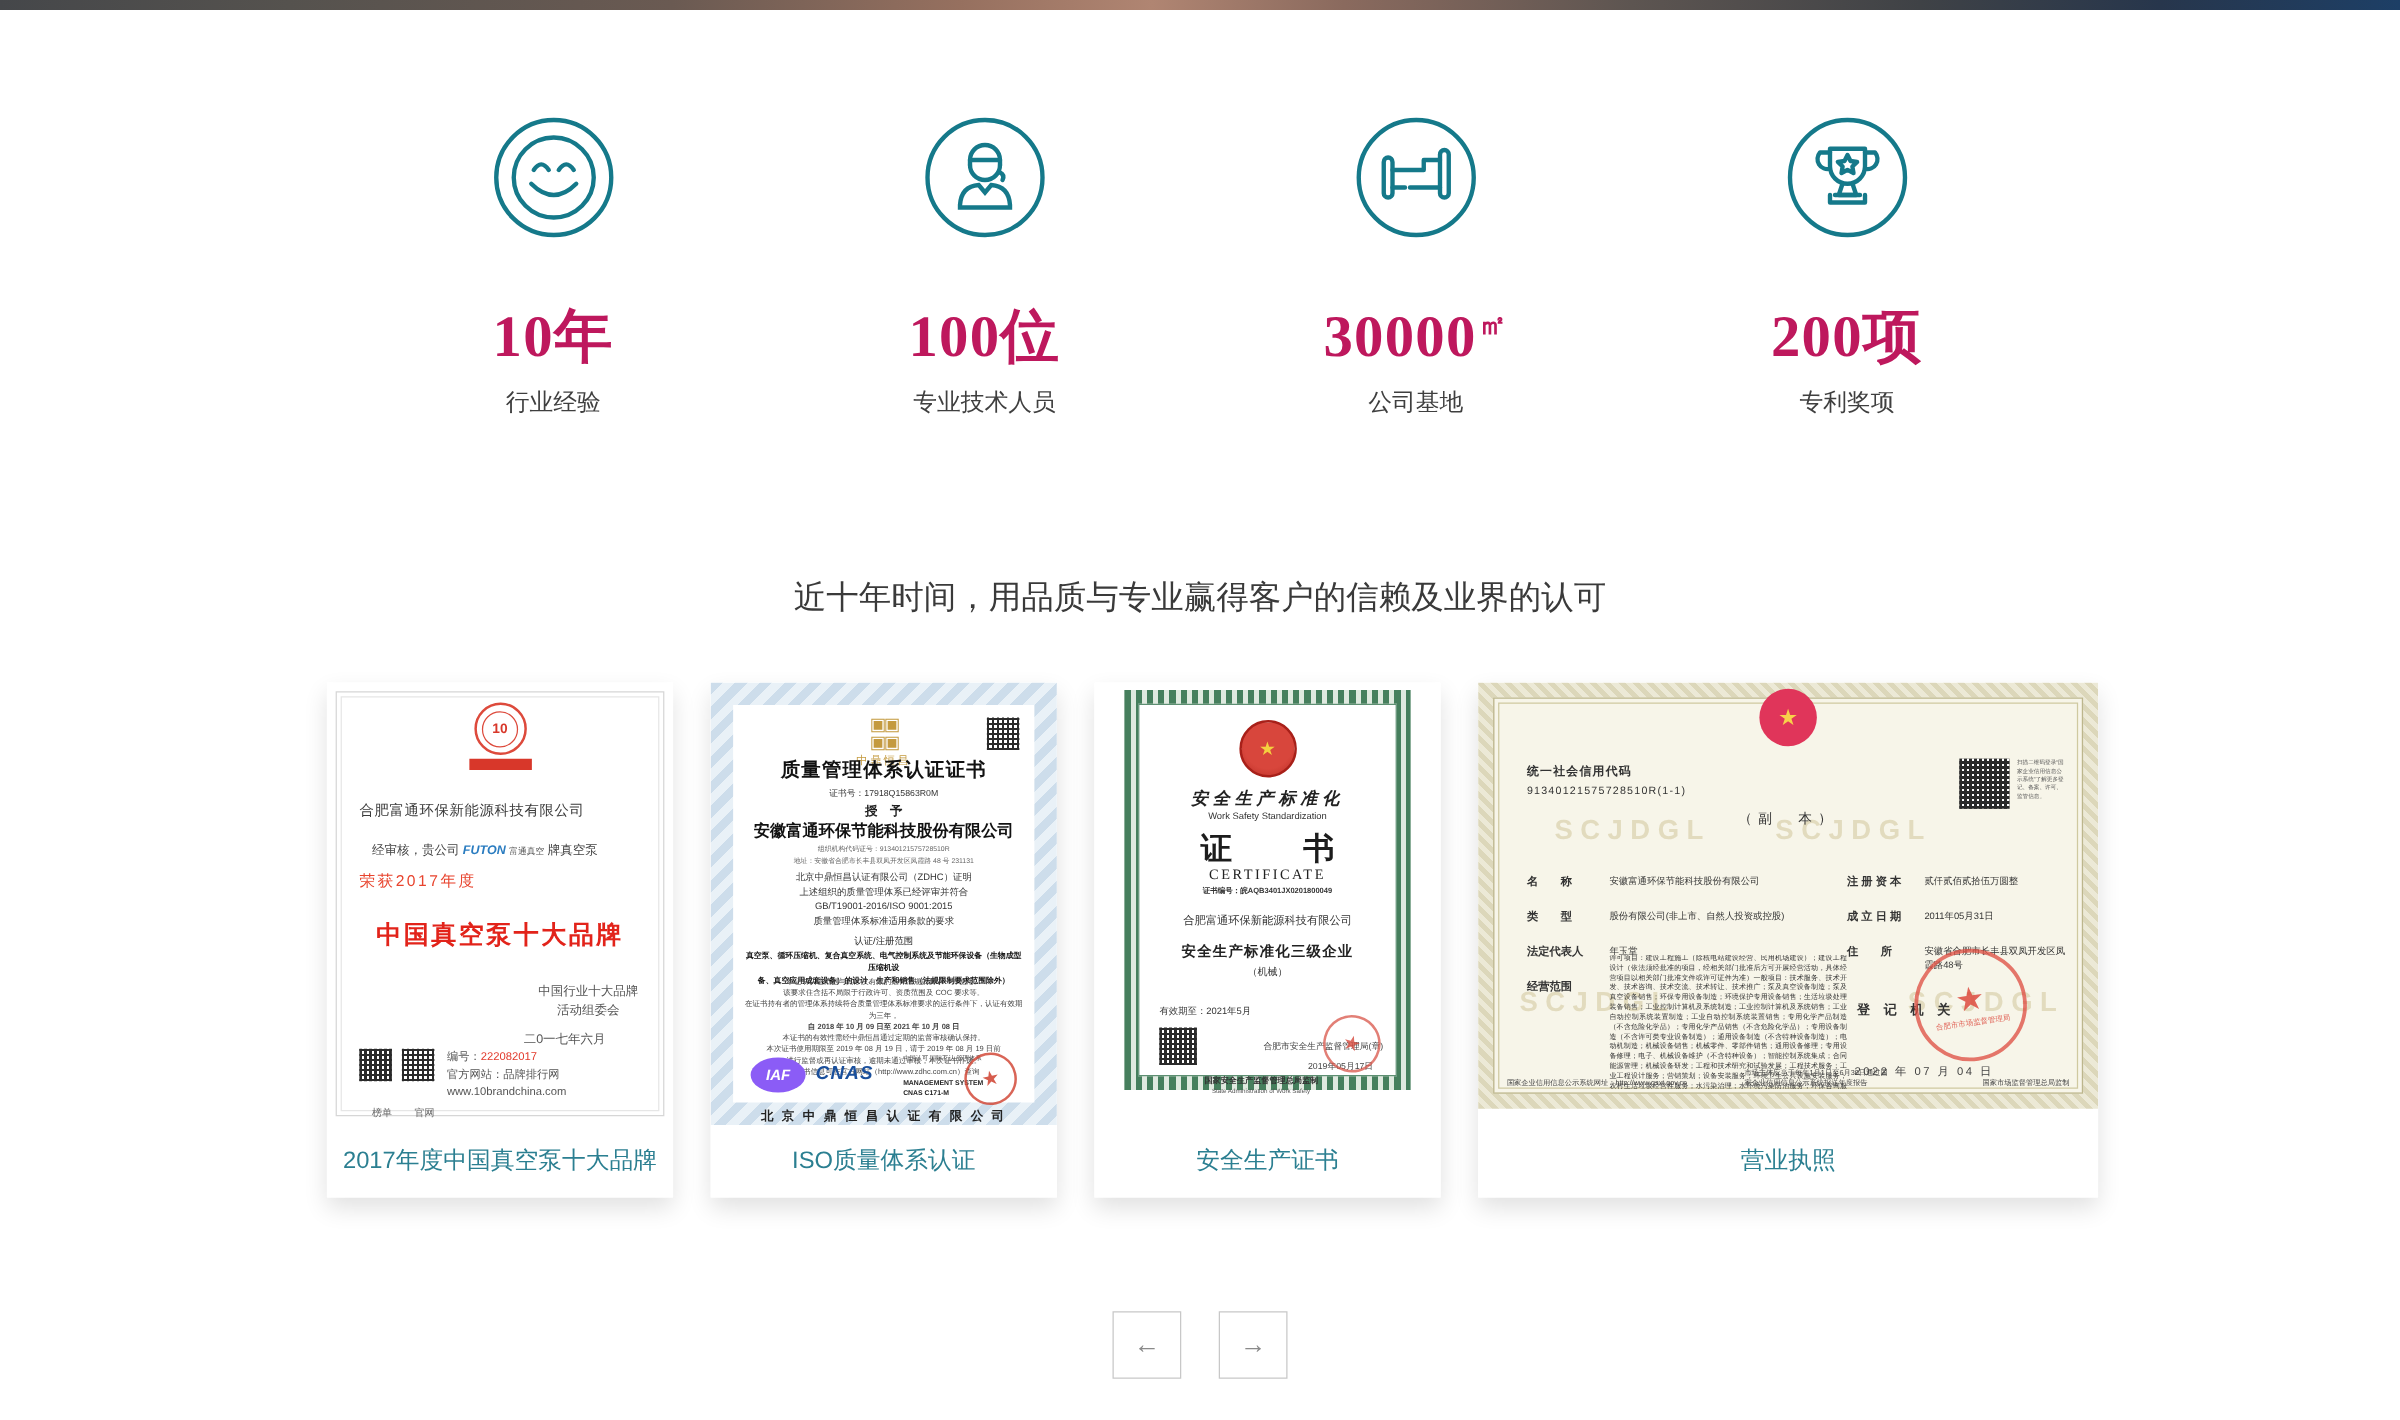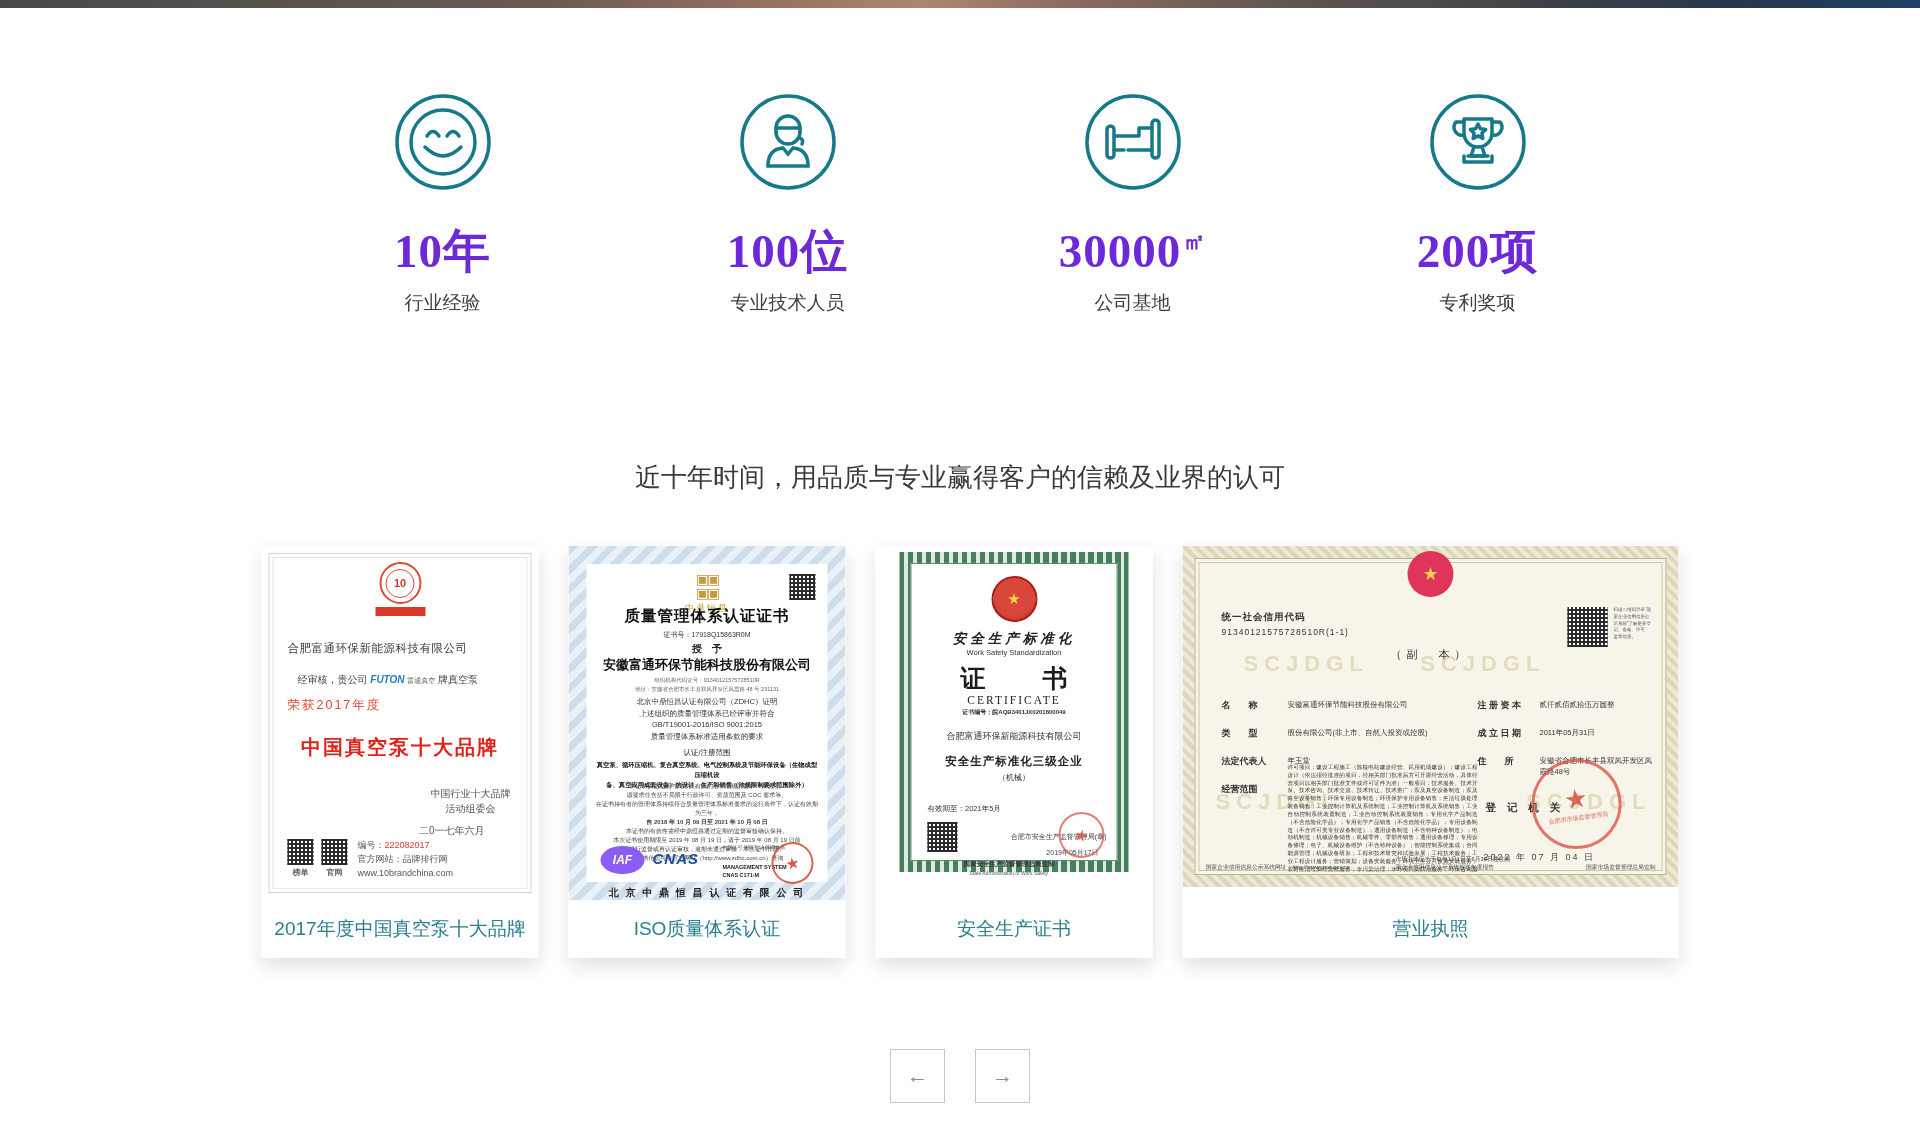--- a/index.html
+++ b/index.html
@@ -7,22 +7,22 @@
         font-family:"Liberation Sans",sans-serif;color:#333;}
   
   .top-strip{position:absolute;top:0;left:0;width:100%;height:8px;
     background:linear-gradient(90deg,#45474a 0%,#55524e 12%,#6a5a52 28%,#96705f 40%,#b08572 48%,#8a6a5e 56%,#5d5551 68%,#3f4246 80%,#27364c 90%,#1d3f66 100%);}
 
   
   .stats{position:absolute;top:92px;left:50%;transform:translateX(-50%);
          width:1380px;display:flex;}
   .stat{width:345px;text-align:center;}
   .stat svg{display:block;margin:0 auto;width:100px;height:100px;}
-  .stat .num{margin-top:34px;font-family:"Liberation Serif","DejaVu Serif",serif;
-             font-weight:700;font-size:47px;line-height:1.1;color:#6d28d9;letter-spacing:1px;}
+  .stat .num{margin-top:53px;font-family:"Liberation Serif","DejaVu Serif",serif;
+             font-weight:700;font-size:47px;line-height:1.1;color:#be185d;letter-spacing:1px;}
   .stat .num sup{font-size:22px;vertical-align:18px;margin-left:2px;}
   .stat .lbl{margin-top:12px;font-size:19px;color:#3f3f3f;}
 
   
   .sec-title{position:absolute;top:378px;left:0;width:100%;text-align:center;
     font-family:"Liberation Serif","DejaVu Serif",serif;font-weight:700;
     font-size:54px;color:#2d2d2d;letter-spacing:3px;}
   .sec-sub{position:absolute;top:460px;left:0;width:100%;text-align:center;
     font-size:26px;color:#3a3a3a;}
 
@@ -54,21 +54,21 @@
   .c1-brand{color:#2a7cc0;font-weight:700;font-style:italic;}
   .c1-brandsub{font-size:7px;color:#555;}
   .c1-year{position:absolute;top:151px;left:26px;font-size:12.5px;color:#e8442e;letter-spacing:2px;}
   .c1-award{position:absolute;top:188px;left:0;width:100%;text-align:center;
             font-size:20px;font-weight:700;color:#e2231a;letter-spacing:2px;}
   .c1-issuer{position:absolute;top:240px;right:28px;text-align:center;font-size:10px;
              color:#555;line-height:1.5;}
   .c1-date{position:absolute;top:278px;right:54px;font-size:10px;color:#555;}
   .c1-qr-row{position:absolute;top:293px;left:26px;display:flex;gap:8px;}
   .c1-qr{width:26px;height:26px;}
-  .c1-qr-lbl{font-size:8px;color:#666;text-align:center;margin-top:2px;font-weight:bold;}
+  .c1-qr-lbl{font-size:8px;color:#666;text-align:right;margin-top:20px;}
   .c1-info{position:absolute;top:293px;left:96px;font-size:9px;color:#555;line-height:1.55;}
   .c1-serial-no{color:#e2392b;}
 
   
   .c2-border{position:absolute;inset:0;
      background:repeating-linear-gradient(135deg,#cdddeb 0 7px,#e9f1f7 7px 14px);}
   .c2-inner{position:absolute;inset:18px;background:#fff;}
   .c2-mark{position:absolute;top:8px;left:50%;transform:translateX(-50%);text-align:center;}
   .c2-mark .sq{color:#c49a3f;font-size:14px;line-height:1;letter-spacing:-2px;}
   .c2-mark .nm{color:#c49a3f;font-size:9px;margin-top:2px;letter-spacing:2px;}

